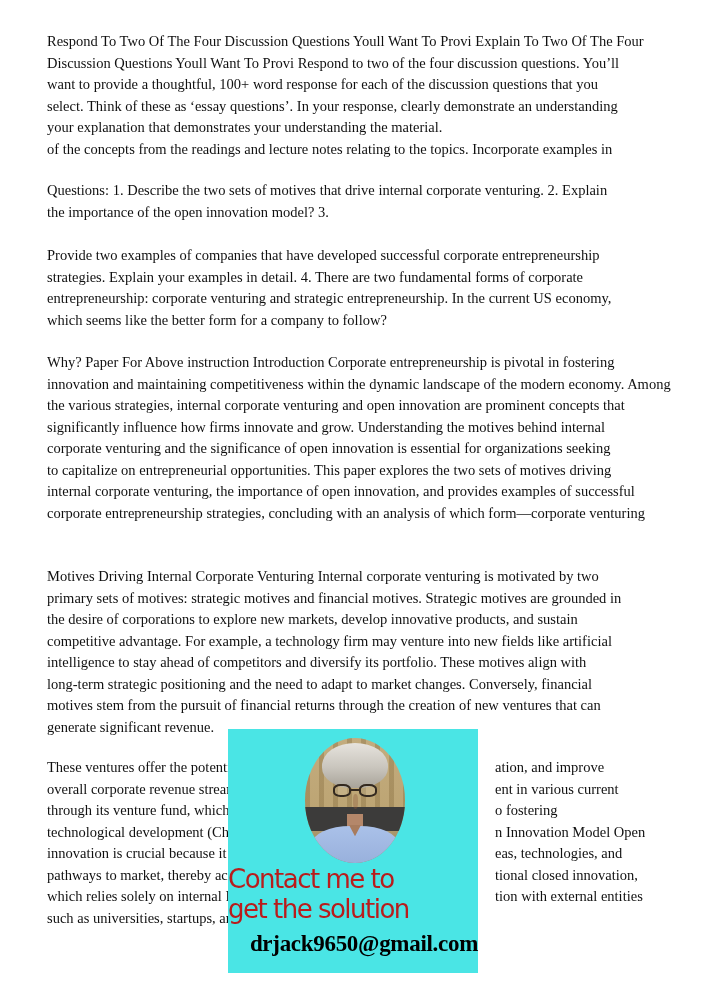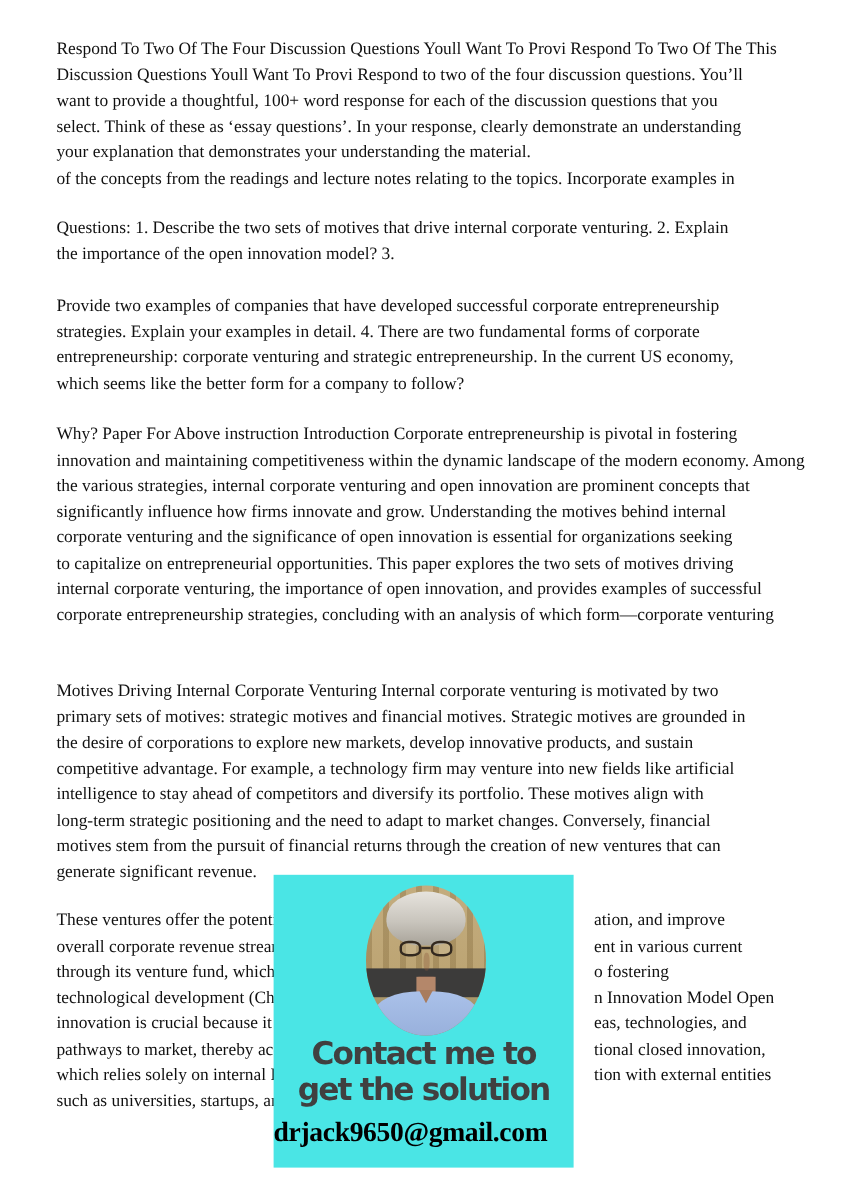--- a/index.html
+++ b/index.html
@@ -40,39 +40,39 @@
     background:rgba(140,90,60,.35); border-radius:40%; }
   .photo .mouth { position:absolute; left:43%; top:60.5%; width:14%; height:2px;
     background:#8a5a48; border-radius:2px; }
   .photo .neck { position:absolute; left:42%; top:61%; width:16%; height:14%; background:#b4876a; }
   .photo .shirt { position:absolute; left:7%; top:70%; width:86%; height:32%;
     background:linear-gradient(180deg,#aac1e9 0%,#97afdb 100%); border-radius:45% 45% 0 0; }
   .photo .vneck { position:absolute; left:44%; top:69.5%; width:12%; height:9%;
     background:#a87c5e; clip-path:polygon(0 0,100% 0,50% 100%); }
 
   .msg {
-    position:absolute; left:0; width:100%; text-align:center;
-    font-family:"DejaVu Sans","Liberation Sans",sans-serif; font-weight:700;
-    font-size:26px; line-height:30px; letter-spacing:-1.5px; color:#404040;
+    position:absolute; left:0; width:100%; text-align:left;
+    font-family:"DejaVu Sans","Liberation Sans",sans-serif; font-weight:400;
+    font-size:26px; line-height:30px; letter-spacing:-1.5px; color:#b91c1c;
   }
   .msg.l1 { top:135px; }
   .msg.l2 { top:165px; }
   .email {
-    position:absolute; left:0; top:200px; width:100%; text-align:left;
+    position:absolute; left:0; top:200px; width:100%; text-align:right;
     font-family:"Liberation Serif","DejaVu Serif",serif; font-weight:700;
     font-size:23px; line-height:30px; letter-spacing:-0.3px; color:#000;
   }
 </style>
 </head>
 <body>
 
 <div class="page">
 
   <div class="para" style="top:31px">
-      <div class="line">Respond To Two Of The Four Discussion Questions Youll Want To Provi Respond To Two Of The This</div>
+      <div class="line">Respond To Two Of The Four Discussion Questions Youll Want To Provi Explain To Two Of The Four</div>
       <div class="line">Discussion Questions Youll Want To Provi Respond to two of the four discussion questions. You’ll</div>
       <div class="line">want to provide a thoughtful, 100+ word response for each of the discussion questions that you</div>
       <div class="line">select. Think of these as ‘essay questions’. In your response, clearly demonstrate an understanding</div>
       <div class="line">your explanation that demonstrates your understanding the material.</div>
       <div class="line">of the concepts from the readings and lecture notes relating to the topics. Incorporate examples in</div>
     </div>
 
   <div class="para" style="top:180px">
       <div class="line">Questions: 1. Describe the two sets of motives that drive internal corporate venturing. 2. Explain</div>
       <div class="line">the importance of the open innovation model? 3.</div>

